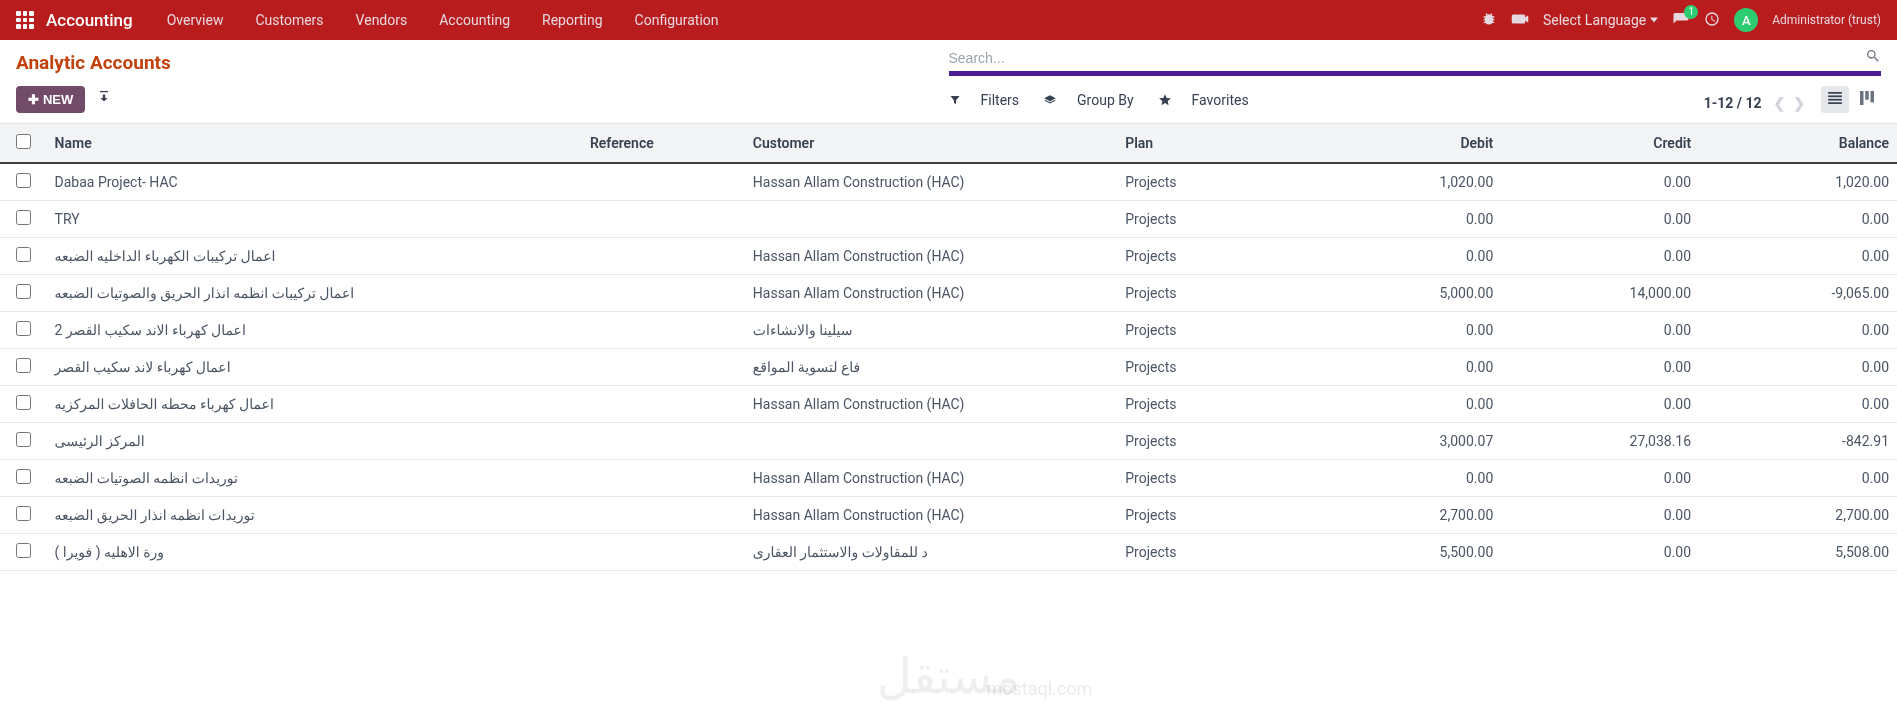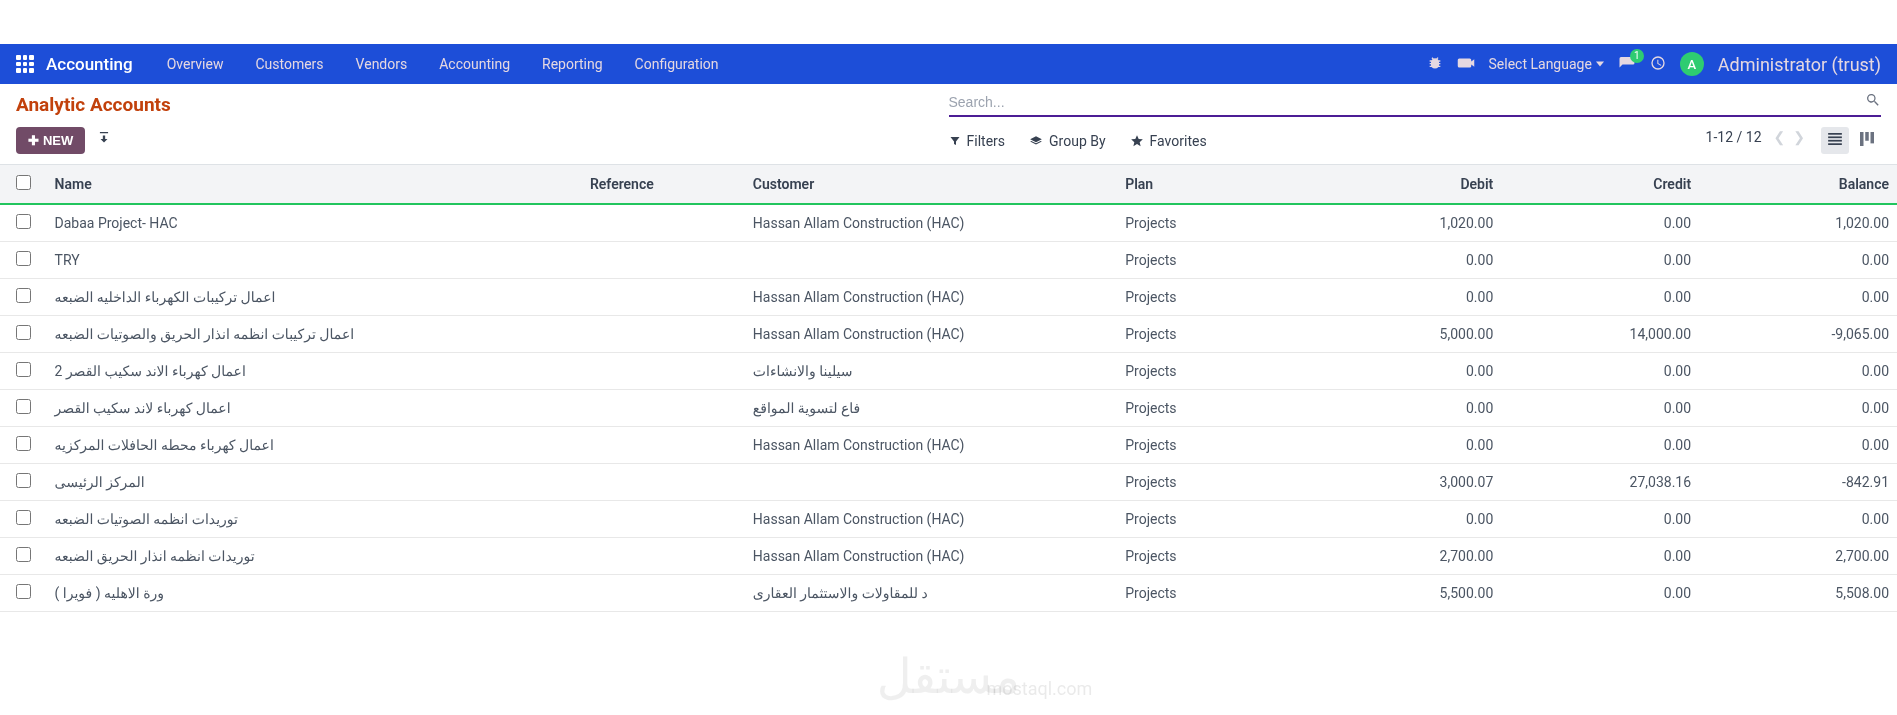--- a/index.html
+++ b/index.html
@@ -1,62 +1,62 @@
 <!DOCTYPE html>
 <html><head>
 <meta charset="utf-8">
 <style>
 * { margin: 0; padding: 0; box-sizing: border-box; }
 body { font-family: -apple-system, BlinkMacSystemFont, "Segoe UI", Roboto, sans-serif; font-size: 14px; color: #374151; background: #fff; }
 
 
-.navbar { background: #1d4ed8; height: 40px; display: flex; align-items: center; padding: 12px 16px; color: #fff; margin-top: 44px; }
+.navbar { background: #b91c1c; height: 40px; display: flex; align-items: center; padding: 12px 16px; color: #fff; }
 .navbar-left { display: flex; align-items: center; gap: 4px; }
 .app-icon { width: 18px; height: 18px; display: grid; grid-template-columns: repeat(3,1fr); grid-template-rows: repeat(3,1fr); gap: 2px; margin-right: 8px; }
 .app-icon span { background: #fff; border-radius: 1px; }
 .app-title { font-size: 17px; font-weight: 500; margin-right: 16px; }
 .nav-item { padding: 8px 14px; font-size: 14px; color: #e5d8e1; cursor: pointer; }
 .navbar-right { margin-left: auto; display: flex; align-items: center; gap: 14px; }
 .navbar-right svg { fill: #e5d8e1; }
 .lang { font-size: 14px; cursor: pointer; color:#e5d8e1; display:flex; align-items:center; gap:4px;}
 .avatar { width: 24px; height: 24px; border-radius: 50%; background: #2ecc71; color: #fff; font-size: 13px; display: flex; align-items: center; justify-content: center; font-weight: 500;}
-.user-label { font-size: 18px; color: #e5d8e1;}
+.user-label { font-size: 12px; color: #e5d8e1;}
 .msg-wrap { position: relative; }
 .badge-count { position: absolute; top: -6px; right: -8px; background: #2ecc71; color: #fff; border-radius: 8px; font-size: 10px; padding: 0 4px; min-width: 14px; text-align: center; line-height: 14px;}
 
 
 .control-panel { border-bottom: 1px solid #dee2e6; padding: 8px 16px 10px; }
 .cp-row1 { display: flex; align-items: center; }
 .breadcrumb { font-size: 19px; color: #c2410c; font-weight: bold; }
-.search-wrap { margin-left: auto; width: 50%; display: flex; align-items: center; border-bottom: 2px solid #4c1d95; padding-bottom: 4px;}
+.search-wrap { margin-left: auto; width: 50%; display: flex; align-items: center; border-bottom: 5px solid #4c1d95; padding-bottom: 4px;}
 .search-input { flex: 1; border: none; outline: none; font-size: 14px; color: #6b7280; background: transparent;}
 .search-input::placeholder { color: #9ca3af; }
 .search-btn svg { fill: #6b7280; }
 
 .cp-row2 { display: flex; align-items: center; margin-top: 10px; }
 .left-actions { display: flex; align-items: center; gap: 12px; }
 .btn-new { background: #714B67; color: #fff; border: none; padding: 6px 12px; font-size: 13px; font-weight: 600; border-radius: 4px; display: flex; align-items: center; gap: 4px; cursor: pointer;}
 .icon-btn { color: #6b7280; cursor: pointer; }
 
 .center-actions { margin-left: auto; display: flex; align-items: center; gap: 24px; width:50%;}
-.filter-btn { display: flex; align-items: center; gap: 6px; color: #374151; cursor: pointer; font-size: 14px;}
+.filter-btn { display: flex; align-items: center; gap: 20px; color: #374151; cursor: pointer; font-size: 14px;}
 .filter-btn svg { fill: #374151; }
 
-.right-actions { margin-left: auto; display: flex; align-items: flex-start; gap: 12px; }
+.right-actions { margin-left: auto; display: flex; align-items: flex-end; gap: 12px; font-weight: bold; }
 .pager { font-size: 14px; color: #374151; display:flex; align-items:center; gap:8px;}
 .pager-arrows { display:flex; }
 .pager-arrow { color: #d1d5db; padding: 2px 4px; cursor:pointer;}
 .view-toggle { display: flex; gap: 4px; }
 .view-btn { padding: 4px 6px; border: 1px solid transparent; cursor: pointer; color: #6b7280;}
 .view-btn.active { background: #e5e7eb; border-radius: 3px; color:#374151;}
 
 
 .table-wrap { overflow-x: auto; width: 100%; }
 table { width: 100%; border-collapse: collapse; table-layout: fixed; }
-thead th { background: #f3f4f6; border-bottom: 2px solid #22c55e; padding: 10px 8px; text-align: left; font-weight: 600; font-size: 14px; color: #374151;}
+thead th { background: #f3f4f6; border-bottom: 2px solid #404040; padding: 10px 8px; text-align: left; font-weight: 600; font-size: 14px; color: #374151;}
 thead th.num { text-align: right; }
 tbody td { padding: 9px 8px; border-bottom: 1px solid #e8e8e8; font-size: 14px; color: #4b5563; white-space: nowrap; overflow: hidden; text-overflow: ellipsis;}
 tbody td.num { text-align: right; }
 .chk { width: 40px; text-align: center; }
 input[type="checkbox"] { width: 15px; height: 15px; border: 1px solid #9ca3af; border-radius: 2px; }
 
 .col-name { width: 460px;}
 .col-ref { width: 140px;}
 .col-cust { width: 320px;}
 .col-plan { width: 160px;}

